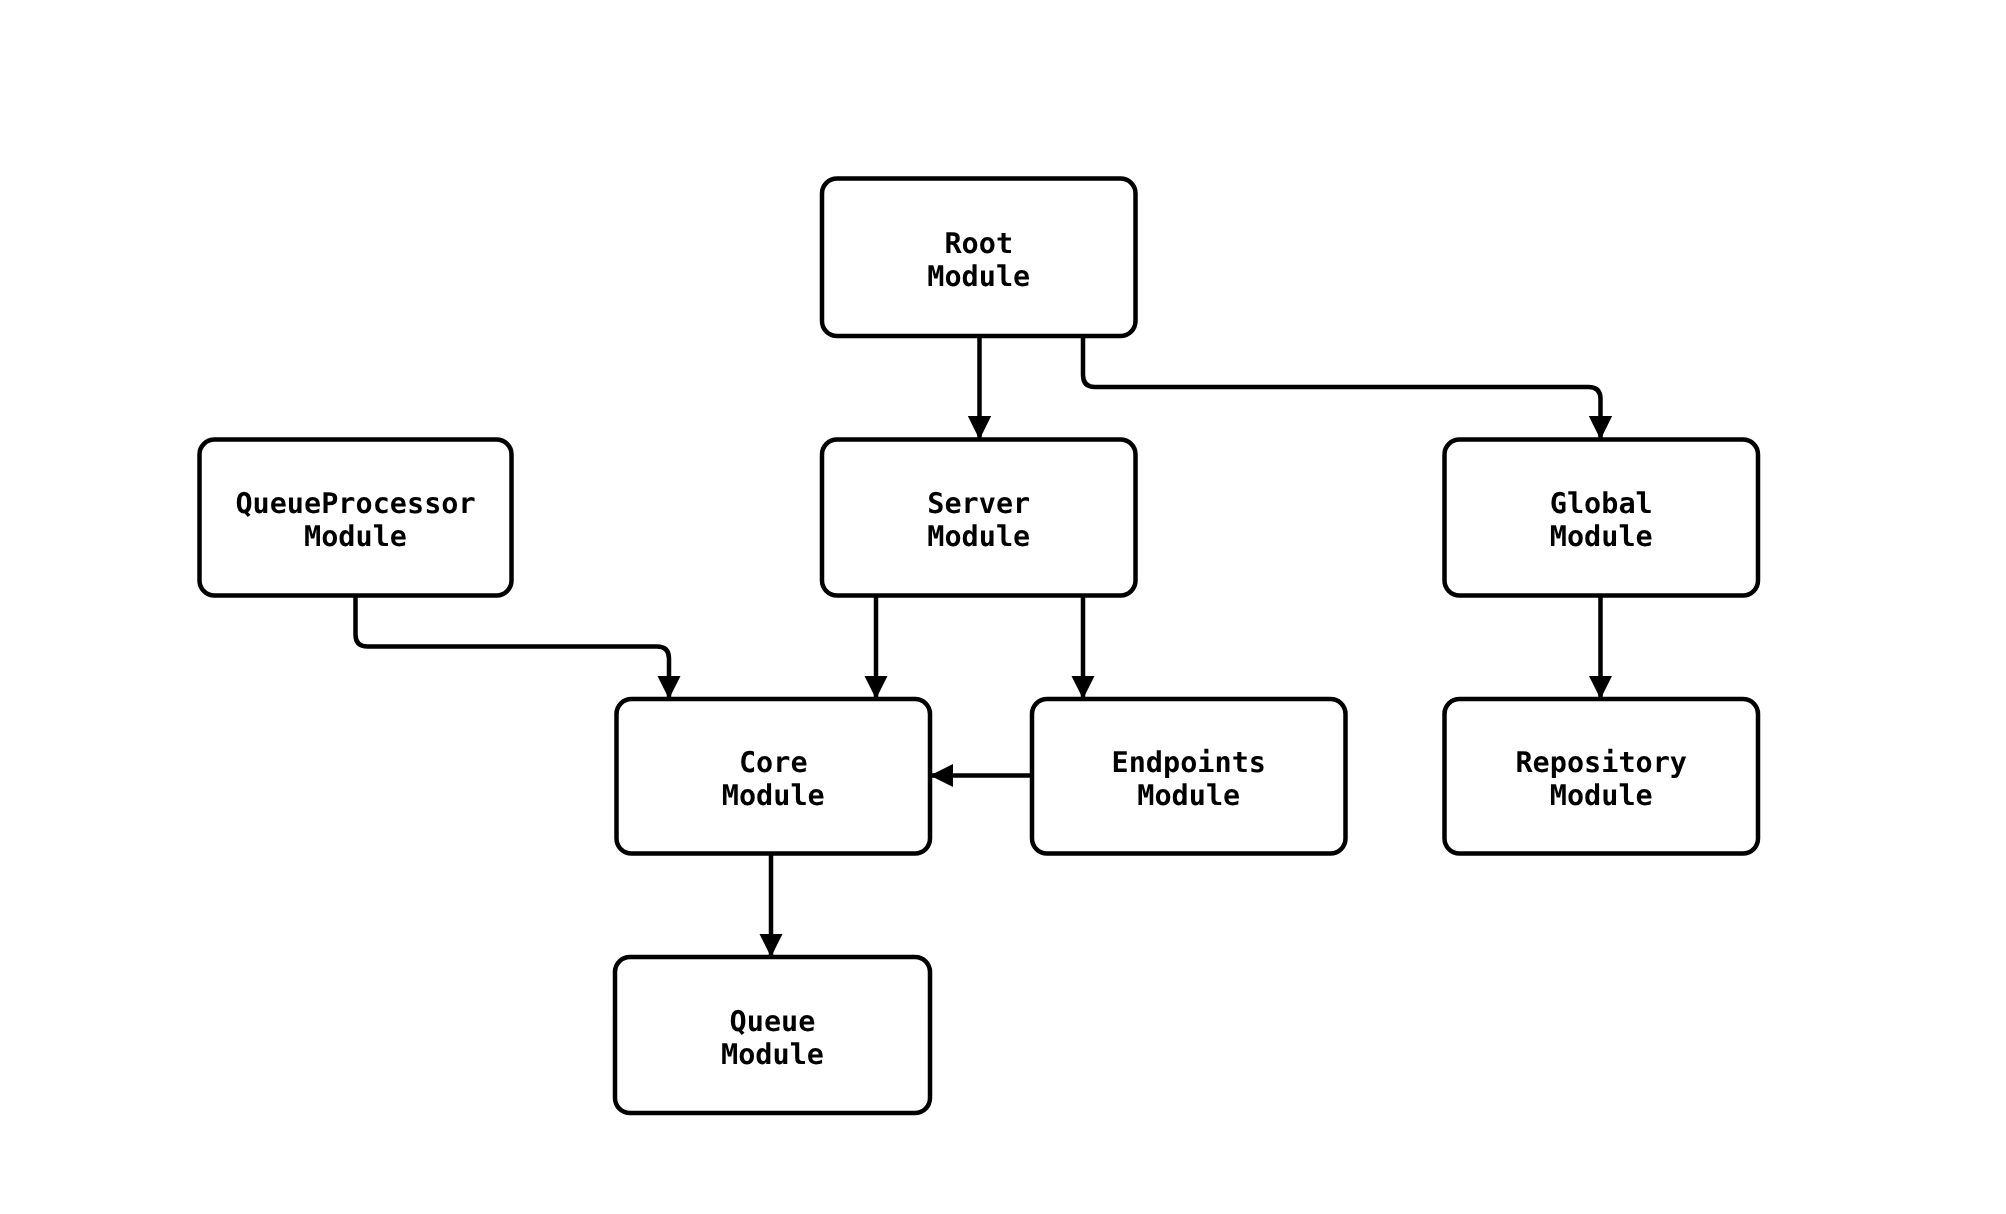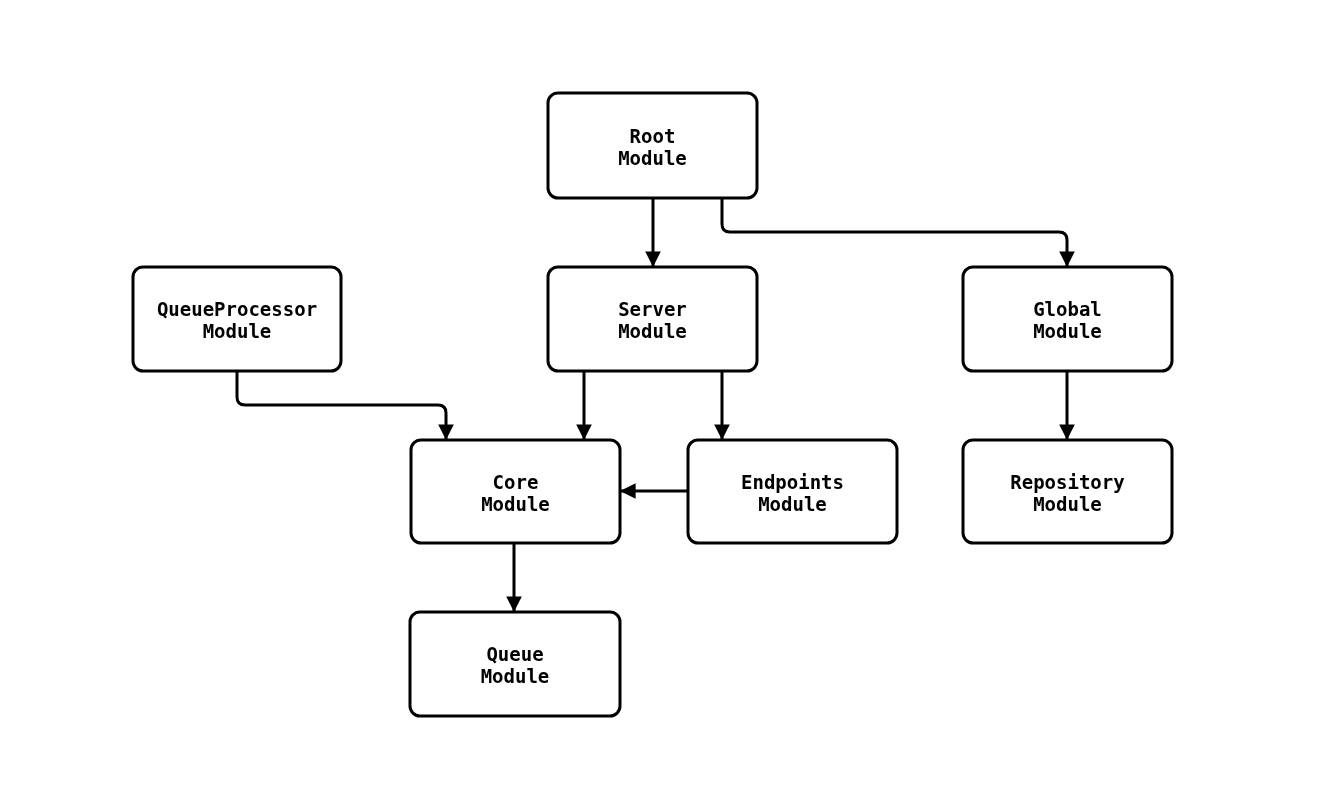--- a/index.html
+++ b/index.html
@@ -6,20 +6,21 @@
     margin: 0;
     padding: 0;
     background: #ffffff;
     width: 1337px;
     height: 809px;
     overflow: hidden;
   }
   #diagram-stage {
     width: 1337px;
     height: 574px;
+    margin-top: 26px;
   }
   svg {
     display: block;
     font-family: "DejaVu Sans Mono", "Liberation Mono", monospace;
   }
   .node-rect {
     fill: #ffffff;
   }
   .node-label {
     font-size: 19px;

